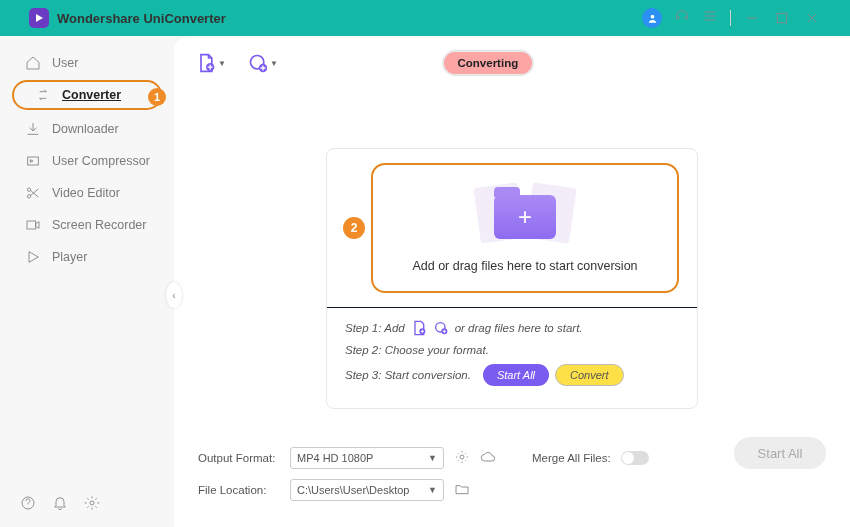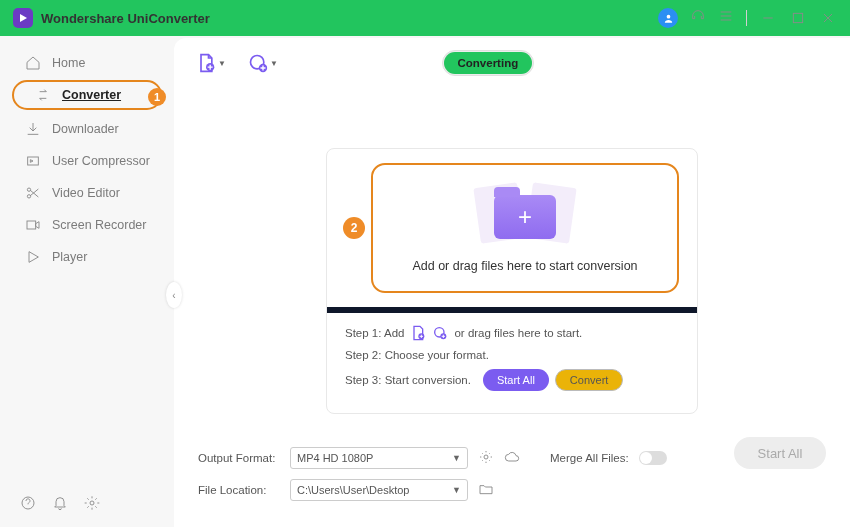--- a/index.html
+++ b/index.html
@@ -1,17 +1,17 @@
 <!DOCTYPE html>
 <html><head>
 <meta charset="utf-8">
 <style>
 * { margin: 0; padding: 0; box-sizing: border-box; font-family: -apple-system, BlinkMacSystemFont, "Segoe UI", Arial, sans-serif; }
 body { width: 850px; height: 527px; background: #f7f7f7; overflow: hidden; }
-.titlebar { height: 36px; display: flex; align-items: center; padding: 0 13px; background: #22c55e; justify-content: flex-end; }
+.titlebar { height: 36px; display: flex; align-items: center; padding: 0 29px; background: #14b8a6; justify-content: flex-end; }
 .logo { width: 20px; height: 20px; background: #6b3bc4; border-radius: 5px; display: flex; align-items: center; justify-content: center; margin-right: 8px; }
 .logo::before { content: ''; width: 0; height: 0; border-left: 7px solid #fff; border-top: 4px solid transparent; border-bottom: 4px solid transparent; margin-left: 1px; }
 .app-title { font-size: 13px; font-weight: 600; color: #333; }
 .title-right { margin-left: auto; display: flex; align-items: center; gap: 12px; }
 .gift-icon svg, .avatar-icon, .headset-icon svg, .burger-icon svg, .wctl { width: 18px; height: 18px; }
 .avatar-icon { width: 20px; height: 20px; background: #2b8ff3; border-radius: 50%; display: flex; align-items: center; justify-content: center; }
 .avatar-icon svg { width: 11px; height: 11px; fill: #fff; }
 .wctl { display: flex; align-items: center; justify-content: center; color: #555; cursor: pointer; }
 .sep-v { width: 1px; height: 16px; background: #d0d0d0; }
 .layout { display: flex; height: calc(100% - 36px); }
@@ -19,44 +19,44 @@
 .side-item { display: flex; align-items: center; height: 30px; padding: 0 8px 0 20px; color: #7b7b7b; font-size: 12.5px; border-radius: 16px; cursor: pointer; margin-bottom: 2px; position: relative; }
 .side-item .icon { width: 18px; margin-right: 10px; display: flex; align-items: center; justify-content: center; }
 .side-item.active-hl { border: 2px solid #e5861d; color: #222; font-weight: 700; margin: 2px 8px 4px 8px; text-decoration: underline; }
 .badge-num { position: absolute; right: -6px; top: 6px; width: 18px; height: 18px; background: #ef8c28; color: #fff; border-radius: 50%; font-size: 11px; display: flex; align-items: center; justify-content: center; font-weight: 600; }
 .collapse-nub { position: absolute; right: -8px; top: 246px; width: 16px; height: 26px; background: #fff; border-radius: 50%; box-shadow: 0 0 3px rgba(0,0,0,.15); display: flex; align-items: center; justify-content: center; color: #888; font-size: 10px; cursor: pointer; }
 .main { flex: 1; display: flex; flex-direction: column; background: #fff; border-radius: 12px 0 0 0; margin-top: 2px; }
 .toolbar { height: 42px; display: flex; align-items: center; padding: 8px 22px 0; }
 .tb-btn { display: flex; align-items: center; margin-right: 22px; cursor: pointer; }
 .seg { margin-left: 142px; display: flex; border: 1px solid #e0e0e0; border-radius: 18px; overflow: hidden; height: 26px; }
 .seg-btn { width: 88px; display: flex; align-items: center; justify-content: center; font-size: 11.5px; color: #8a8a8a; cursor: pointer; }
-.seg-btn.active { background: #22c55e; border-radius: 18px; color: #222; font-weight: 600; box-shadow: 0 0 2px rgba(0,0,0,.1); }
+.seg-btn.active { background: #fca5a5; border-radius: 18px; color: #222; font-weight: 600; box-shadow: 0 0 2px rgba(0,0,0,.1); }
 .seg-wrap { background: #f3f3f3; border-radius: 18px; padding: 1px; }
 .hsc { margin-left: auto; display: flex; align-items: center; gap: 6px; color: #f06a2a; font-size: 12px; font-weight: 600; cursor: pointer; }
 .content { flex: 1; display: flex; flex-direction: column; align-items: center; padding-top: 68px; }
 .drop-card { width: 372px; border: 1px solid #e8e8e8; border-radius: 8px; padding: 0; }
 .drop-zone { position: relative; border: 2px solid #e5861d; border-radius: 14px; margin: 14px 18px 14px 44px; height: 130px; display: flex; flex-direction: column; align-items: center; justify-content: center; }
 .badge-2 { position: absolute; left: -30px; top: 50%; transform: translateY(-50%); width: 22px; height: 22px; background: #ef8c28; color: #fff; border-radius: 50%; display: flex; align-items: center; justify-content: center; font-size: 12px; font-weight: 600; }
 .folder-art { position: relative; width: 120px; height: 68px; display: flex; align-items: center; justify-content: center; }
 .bg-doc { position: absolute; width: 44px; height: 56px; background: #f3edfa; border-radius: 3px; }
 .bg-doc.d1 { left: 12px; top: 2px; transform: rotate(-8deg); }
 .bg-doc.d2 { right: 12px; top: 2px; transform: rotate(8deg); }
 .folder { position: relative; width: 62px; height: 44px; background: linear-gradient(#a98af5,#8f6cf0); border-radius: 6px; display: flex; align-items: center; justify-content: center; }
 .folder::before { content: ''; position: absolute; top: -8px; left: 0; width: 26px; height: 10px; background: #a98af5; border-radius: 4px 4px 0 0; }
 .folder-plus { color: #fff; font-size: 24px; font-weight: 300; }
 .drop-text { font-size: 12.5px; color: #333; margin-top: 8px; }
-.steps { border-top: 6px solid #0f172a; padding: 12px 18px 14px; font-size: 11.5px; color: #555; }
+.steps { border-top: 1px solid #0f172a; padding: 12px 18px 14px; font-size: 11.5px; color: #555; font-style: italic; }
 .step-row { display: flex; align-items: center; margin-bottom: 8px; gap: 6px; }
 .pill { height: 22px; padding: 0 14px; border-radius: 12px; font-size: 11px; display: flex; align-items: center; cursor: pointer; }
 .pill.primary { background: #7b5cf0; color: #fff; }
-.pill.outline { border: 1px solid #bbb; color: #555; background: #eab308; }
+.pill.outline { border: 1px solid #bbb; color: #555; background: #fde047; }
 .footer { padding: 12px 24px 26px; font-size: 11.5px; color: #555; display: flex; flex-direction: column; gap: 10px; }
 .frow { display: flex; align-items: center; gap: 10px; }
 .flabel { width: 82px; }
-.fselect { width: 178px; height: 22px; border: 1px solid #ccc; border-radius: 3px; padding: 0 6px; font-size: 11px; display: flex; align-items: center; justify-content: space-between; background: #fff; cursor: pointer; }
+.fselect { width: 154px; height: 22px; border: 1px solid #ccc; border-radius: 3px; padding: 0 6px; font-size: 11px; display: flex; align-items: center; justify-content: space-between; background: #fff; cursor: pointer; }
 .caret-dn { font-size: 9px; color: #666; }
 .merge-toggle { width: 28px; height: 14px; background: #ddd; border-radius: 8px; position: relative; cursor: pointer; }
 .merge-toggle::after { content: ''; position: absolute; width: 12px; height: 12px; background: #fff; border-radius: 50%; top: 1px; left: 1px; }
 .start-all { margin-left: auto; width: 92px; height: 32px; background: #ededed; border-radius: 16px; color: #aaa; font-size: 13px; display: flex; align-items: center; justify-content: center; cursor: pointer; align-self: flex-end; margin-top: -40px; }
 .bottom-icons { position: absolute; bottom: 12px; left: 20px; display: flex; gap: 16px; color: #888; }
 .mini-icon { width: 16px; height: 16px; stroke: #8a8a8a; fill: none; stroke-width: 1.4; }
 .file-add-svg { width: 20px; height: 20px; }
 .chev-dn { font-size: 8px; color: #666; margin-left: 2px; }
 </style>
 </head>
@@ -103,21 +103,21 @@
 </div>
 
 <div class="layout">
   <div class="sidebar">
     <div class="side-item">
       <span class="icon">
           <svg class="mini-icon" viewBox="0 0 24 24">
             <path d="M3 11l9-8 9 8v10H3z"></path>
           </svg>
         </span>
-      <span>Home</span>
+      <span>User</span>
     </div>
     <div class="side-item active-hl">
       <span class="icon">
           <svg class="mini-icon" viewBox="0 0 24 24" stroke="#333">
             <path d="M7 7h10l-3-3M17 17H7l3 3"></path>
           </svg>
         </span>
       <span>Converter</span>
       <span class="badge-num">1</span>
     </div>
@@ -250,21 +250,21 @@
           <span>MP4 HD 1080P</span>
             <span class="caret-dn">▼</span>
         </div>
         <span><svg class="mini-icon" viewBox="0 0 24 24">
               <circle cx="12" cy="12" r="3"></circle>
               <path d="M12 3v2M12 19v2M3 12h2M19 12h2M6 6l1 1M17 17l1 1M6 18l1-1M17 7l1-1"></path>
             </svg></span>
         <span><svg class="mini-icon" viewBox="0 0 24 24">
               <path d="M7 18a5 5 0 010-10 6 6 0 0111 2 4 4 0 010 8H7z"></path>
             </svg></span>
-        <span style="margin-left:20px">Merge All Files:</span>
+        <span style="margin-left:26px">Merge All Files:</span>
         <div class="merge-toggle"></div>
         <div class="start-all">Start All</div>
       </div>
       <div class="frow">
         <span class="flabel">File Location:</span>
         <div class="fselect">
           <span>C:\Users\User\Desktop</span>
             <span class="caret-dn">▼</span>
         </div>
         <span><svg class="mini-icon" viewBox="0 0 24 24">

